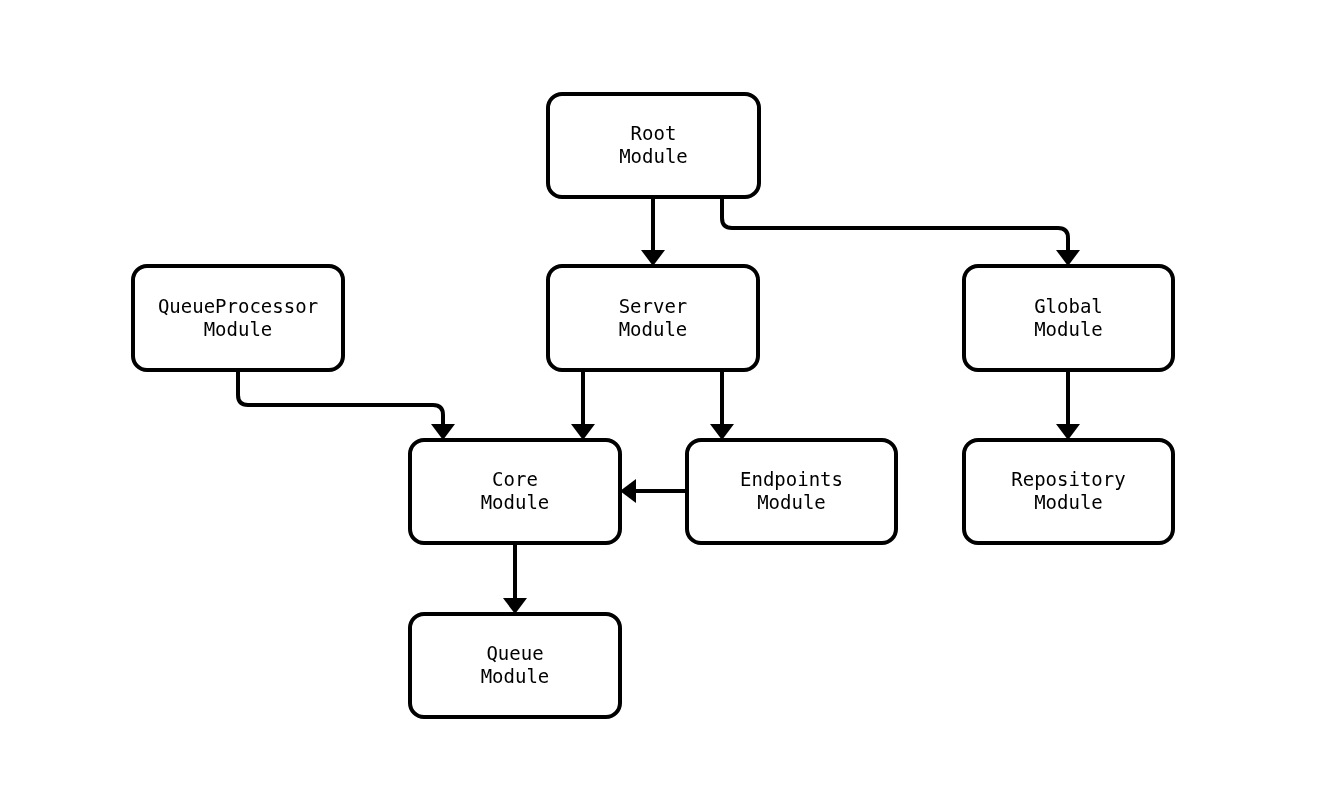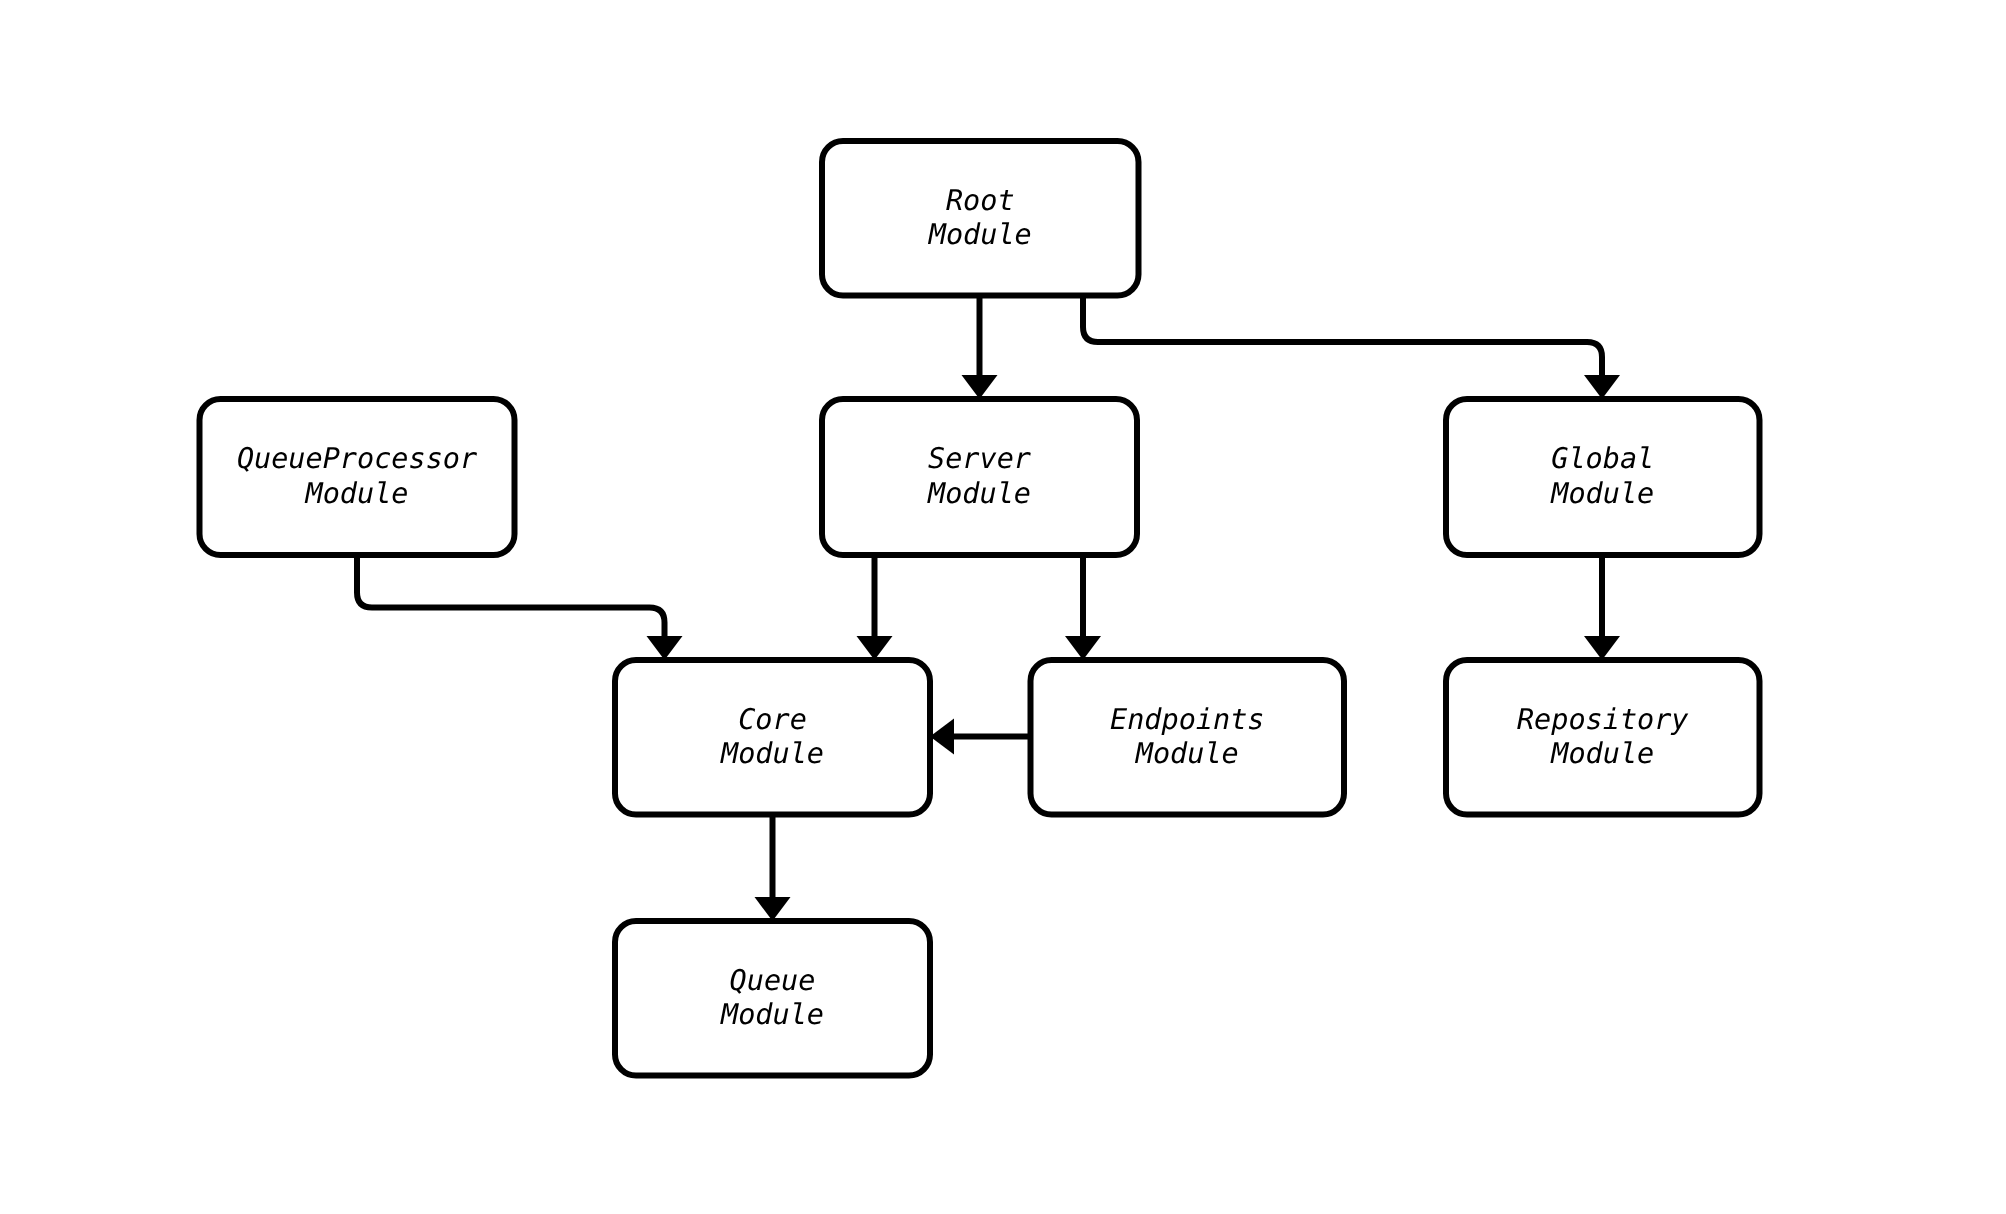--- a/index.html
+++ b/index.html
@@ -12,21 +12,20 @@
     width: 1337px;
     height: 809px;
     overflow: hidden;
     font-family: "DejaVu Sans Mono", "Liberation Mono", monospace;
   }
   #diagram-root {
     position: relative;
     width: 1142px;
     height: 809px;
     background: #ffffff;
-    font-style: italic;
   }
   #diagram-svg {
     display: block;
     width: 1337px;
     height: 809px;
   }
   .node-box {
     fill: #ffffff;
     stroke: #000000;
     stroke-width: 4;

